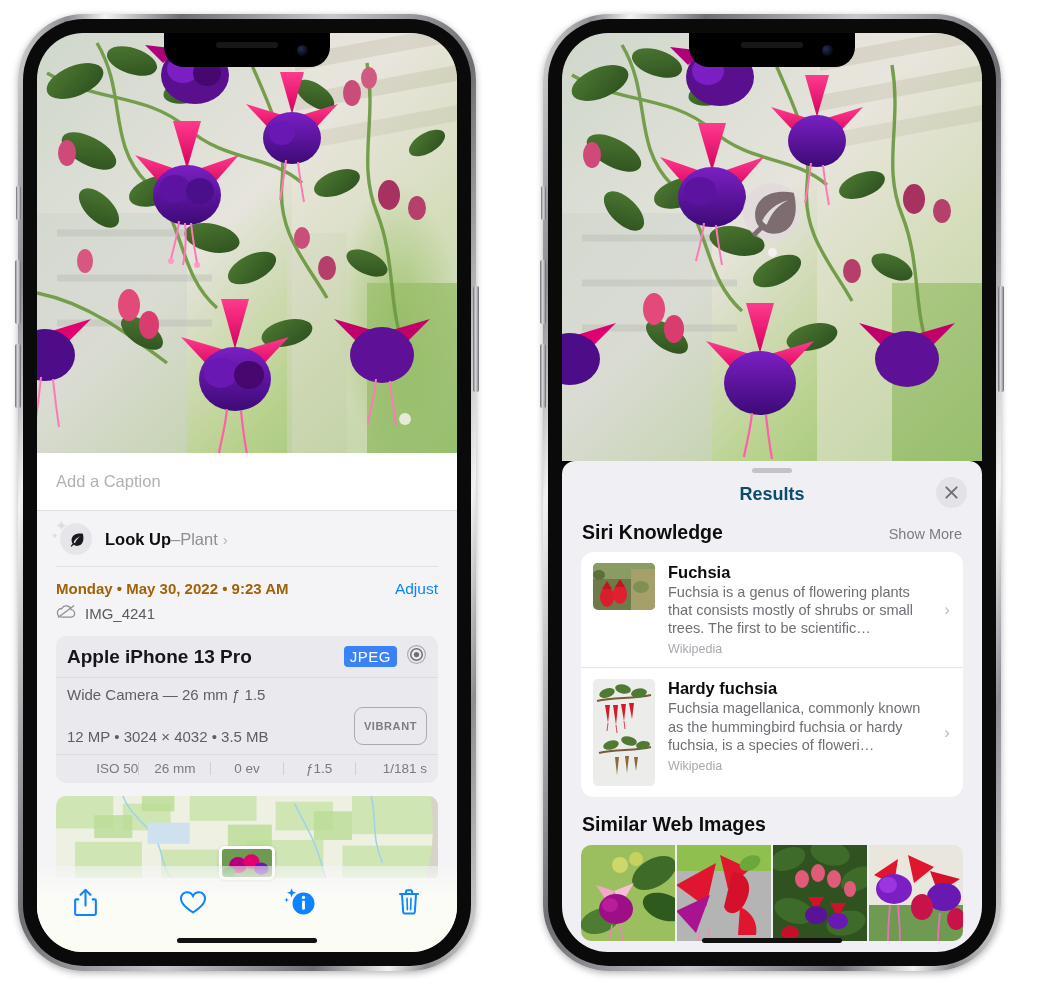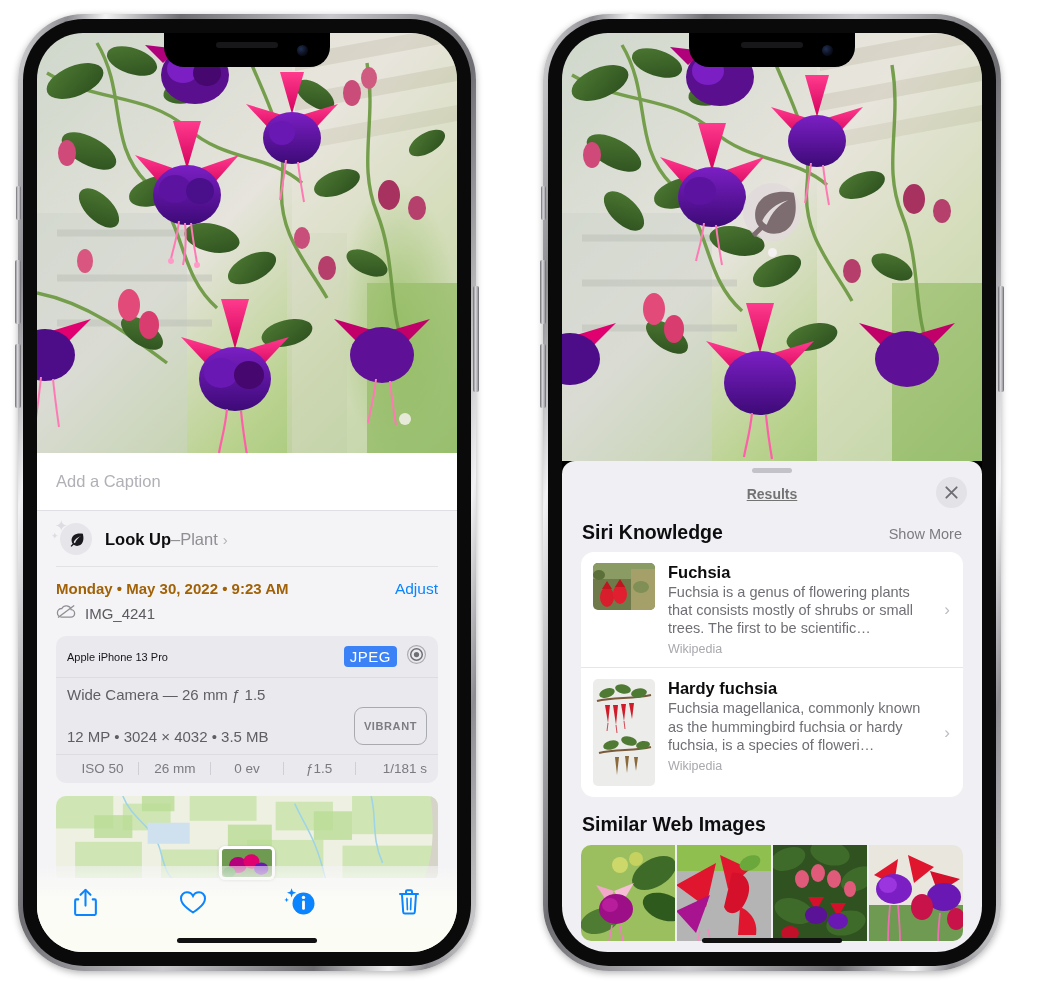--- a/index.html
+++ b/index.html
@@ -91,33 +91,33 @@
   .meta-block { padding: 13px 19px 0 19px; }
   .meta-line1 { display: flex; align-items: baseline; justify-content: space-between; }
   .meta-date { font-size: 15px; font-weight: 700; color: #a16207; }
   .adjust { font-size: 15.5px; color: #0a84ff; }
   .meta-line2 { display: flex; align-items: center; gap: 8px; margin-top: 6px; }
   .file-name { font-size: 15px; color: #5a5a5f; }
 
   .cam-card { margin: 13px 19px 0 19px; background: #e9e9ee; border-radius: 10px; overflow: hidden; }
   .cam-head { display: flex; align-items: center; justify-content: space-between;
     padding: 8px 11px; border-bottom: .5px solid #dcdce1; }
-  .cam-model { font-size: 11px; font-weight: 400; color: #16161a; }
+  .cam-model { font-size: 19px; font-weight: 700; color: #16161a; }
   .cam-head-right { display: flex; align-items: center; gap: 9px; }
   .pill-jpeg { background: #3b82f6; color: #ffffff; font-size: 15px; font-weight: 400;
     letter-spacing: .5px; border-radius: 4px; padding: 2px 6px; }
   .cam-body { padding: 8px 11px 9px 11px; border-bottom: .5px solid #dcdce1; }
   .cam-lens { font-size: 15px; color: #5e5e63; }
   .cam-stats-row { display: flex; align-items: flex-end; justify-content: space-between; margin-top: 4px; }
   .cam-stats { font-size: 15px; color: #5e5e63; }
   .pill-vibrant { border: 1px solid #a9a9b0; color: #7c7c83; font-size: 11px; font-weight: 600;
     letter-spacing: .6px; border-radius: 9px; padding: 12px 9px; }
   .exif-row { display: flex; align-items: center; padding: 6px 11px 7px 11px; }
   .exif-item { font-size: 13.5px; color: #7a7a80; flex: 1; text-align: center; }
-  .exif-item:first-child { text-align: center; }
+  .exif-item:first-child { text-align: right; }
   .exif-item:last-child { text-align: right; }
   .exif-sep { width: 1px; height: 13px; background: #cfcfd5; }
 
   .map-card { margin: 13px 19px 0 19px; height: 86px; border-radius: 10px; overflow: hidden; position: relative; }
   .map-pin { position: absolute; left: 50%; transform: translateX(-50%); bottom: 2px;
     width: 56px; height: 34px; border-radius: 6px; border: 3px solid #fff; overflow: hidden;
     box-shadow: 0 1px 3px rgba(0,0,0,.25); }
 
   .toolbar {
     position: absolute; left: 0; right: 0; bottom: 0; height: 86px;
@@ -129,21 +129,21 @@
 
   
   .results-sheet {
     position: absolute; left: 0; right: 0; top: 428px; bottom: 0;
     background: #f0f0f4; border-top-left-radius: 13px; border-top-right-radius: 13px;
     overflow: hidden;
   }
   .grabber { width: 40px; height: 5px; border-radius: 3px; background: #c2c2c8;
     margin: 7px auto 0 auto; }
   .res-head { position: relative; height: 42px; display: flex; align-items: center; justify-content: center; }
-  .res-title { font-size: 14px; font-weight: 700; color: #737373; text-decoration: underline; }
+  .res-title { font-size: 18px; font-weight: 700; color: #0c4a6e; }
   .close-btn { position: absolute; right: 15px; top: 4px; width: 31px; height: 31px; border-radius: 50%;
     background: #e2e2e7; display: flex; align-items: center; justify-content: center; }
 
   .sec-head { display: flex; align-items: baseline; justify-content: space-between;
     padding: 6px 20px 8px 20px; }
   .sec-title { font-size: 19.5px; font-weight: 700; color: #0d0d0f; }
   .show-more { font-size: 14.5px; color: #7b7b81; }
 
   .cards { margin: 0 19px; background: #ffffff; border-radius: 13px; overflow: hidden; }
   .kcard { display: flex; align-items: flex-start; padding: 11px 11px 11px 12px; position: relative; }

